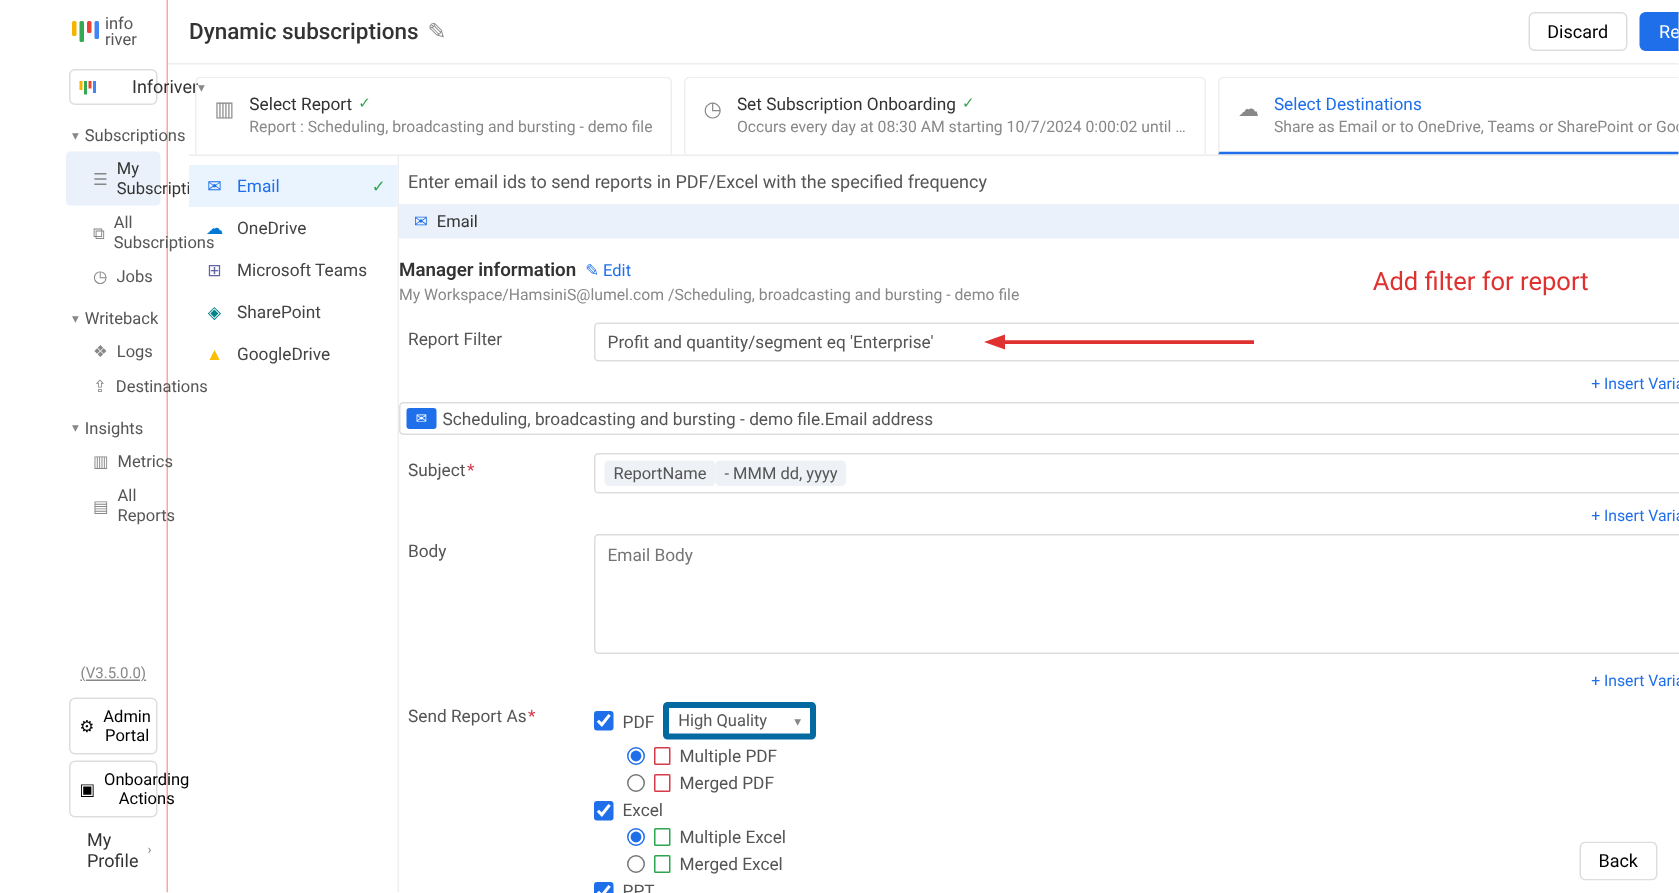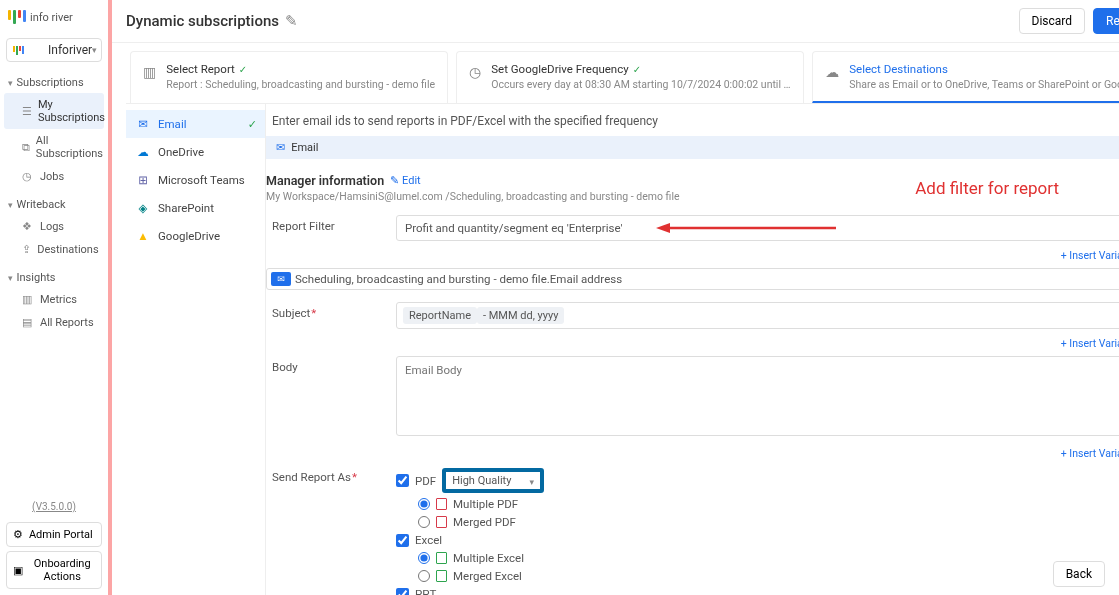--- a/index.html
+++ b/index.html
@@ -1,18 +1,18 @@
 <!DOCTYPE html>
 <html><head>
 <meta charset="utf-8">
 <style>
 * { box-sizing: border-box; margin: 0; padding: 0; font-family: -apple-system, BlinkMacSystemFont, 'Segoe UI', Roboto, sans-serif; }
 body { background: #fff; font-size: 12px; color: #333; width: 1119px; height: 595px; overflow: hidden; position: relative; }
 .app { display: flex; height: 100%; }
-.sidebar { width: 112px; border-right: 4px solid #fca5a5; display: flex; flex-direction: column; }
+.sidebar { width: 112px; border-right: 1px solid #fca5a5; display: flex; flex-direction: column; padding-left: 40px; }
 .logo { padding: 10px 8px; display:flex; align-items:center; gap:4px;}
 .logo-bars { display:inline-flex; gap:2px;}
 .logo-bars span { width:3px; display:inline-block; border-radius:1px;}
 .logo-text { font-size:11px; color:#555; line-height:1; }
 .ws-select { margin:4px 6px; border:1px solid #ddd; border-radius:4px; padding:4px 6px; display:flex; align-items:center; justify-content:space-between; cursor:pointer;}
 .ws-select .bars { display:inline-flex; gap:1px; margin-right:4px;}
 .ws-select .bars span { width:2px; height:8px; display:inline-block;}
 .nav-group { margin-top:6px;}
 .nav-group-h { display:flex; align-items:center; gap:4px; padding:4px 8px; color:#555; cursor:pointer; font-size:11px;}
 .nav-item { display:flex; align-items:center; gap:6px; padding:5px 8px 5px 18px; color:#555; cursor:pointer; font-size:11px; border-radius:3px; margin:0 4px;}
@@ -157,20 +157,25 @@
     <div class="sidebar-bottom">
       <div class="version">(V3.5.0.0)</div>
       <button class="btn-side">
           <span>⚙</span>
           <span>Admin Portal</span>
         </button>
       <button class="btn-side">
           <span>▣</span>
           <span>Onboarding Actions</span>
         </button>
+      <div class="profile">
+        <span class="avatar"></span>
+        <span>My Profile</span>
+        <span class="chev" style="margin-left:auto">›</span>
+      </div>
     </div>
   </div>
 
   <div class="main">
     <div class="topbar">
       <div class="title">
         <span>Dynamic subscriptions</span>
         <span class="pencil">✎</span>
       </div>
       <div class="top-actions">
@@ -187,21 +192,21 @@
               <span>Select Report</span>
               <span class="green-check">✓</span>
             </div>
           <div class="step-sub">Report : Scheduling, broadcasting and bursting - demo file</div>
         </div>
       </div>
       <div class="step">
         <span class="ic">◷</span>
         <div>
           <div class="step-title">
-              <span>Set GoogleDrive Frequency</span>
+              <span>Set Subscription Onboarding</span>
               <span class="green-check">✓</span>
             </div>
           <div class="step-sub">Occurs every day at 08:30 AM starting 10/7/2024 0:00:02 until 10/...</div>
         </div>
       </div>
       <div class="step active">
         <span class="ic">☁</span>
         <div>
           <div class="step-title link">
               <span>Select Destinations</span>

